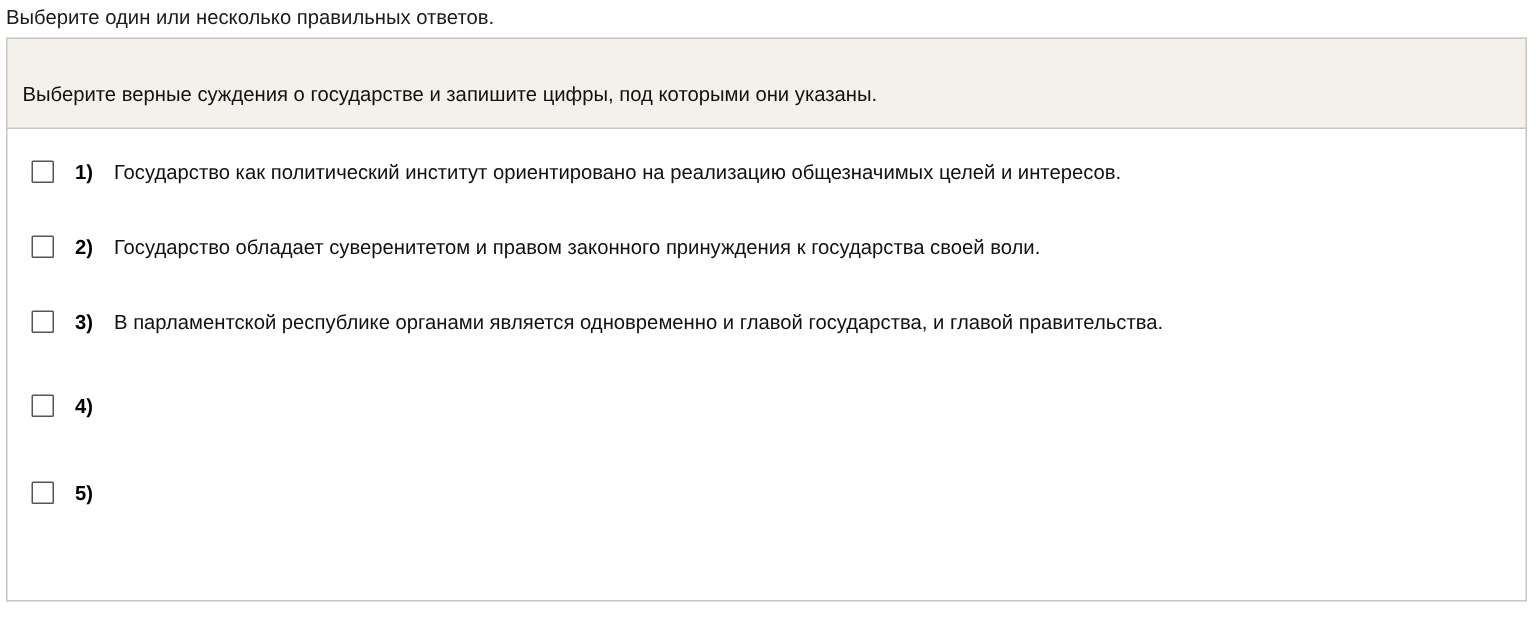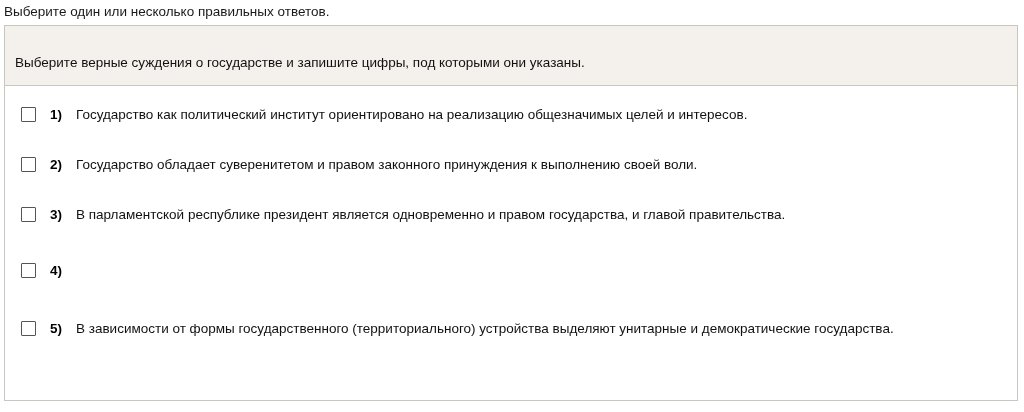--- a/index.html
+++ b/index.html
@@ -111,34 +111,33 @@
 
     <div class="option-row">
       <div class="checkbox"></div>
       <div class="option-num">1)</div>
       <div class="option-text">Государство как политический институт ориентировано на реализацию общезначимых целей и интересов.</div>
     </div>
 
     <div class="option-row">
       <div class="checkbox"></div>
       <div class="option-num">2)</div>
-      <div class="option-text">Государство обладает суверенитетом и правом законного принуждения к выполнению своей воли.</div>
+      <div class="option-text">Государство обладает суверенитетом и правом законного принуждения к государства своей воли.</div>
     </div>
 
     <div class="option-row">
       <div class="checkbox"></div>
       <div class="option-num">3)</div>
-      <div class="option-text">В парламентской республике президент является одновременно и правом государства, и главой правительства.</div>
+      <div class="option-text">В парламентской республике органами является одновременно и главой государства, и главой правительства.</div>
     </div>
 
     <div class="option-row tall">
       <div class="checkbox"></div>
       <div class="option-num">4)</div>
     </div>
 
     <div class="option-row tall">
       <div class="checkbox"></div>
       <div class="option-num">5)</div>
-      <div class="option-text">В зависимости от формы государственного (территориального) устройства выделяют унитарные и демократические государства.</div>
     </div>
 
   </div>
 </div>
 
 </body></html>

